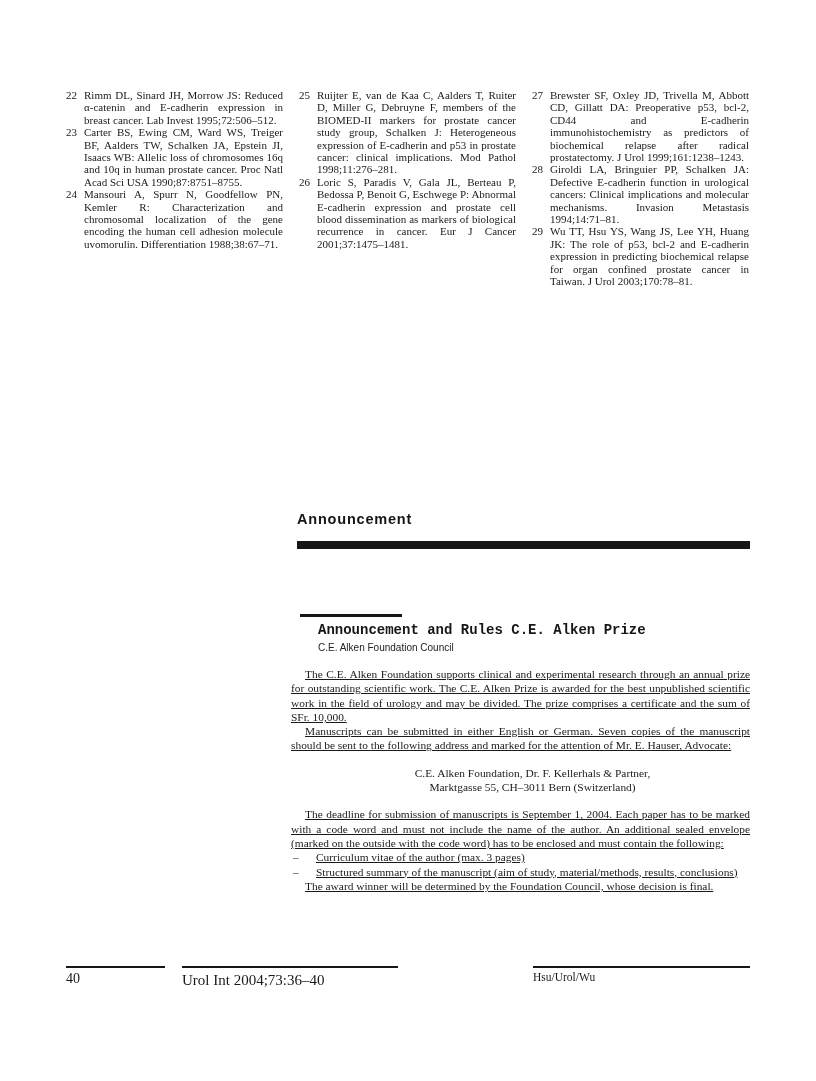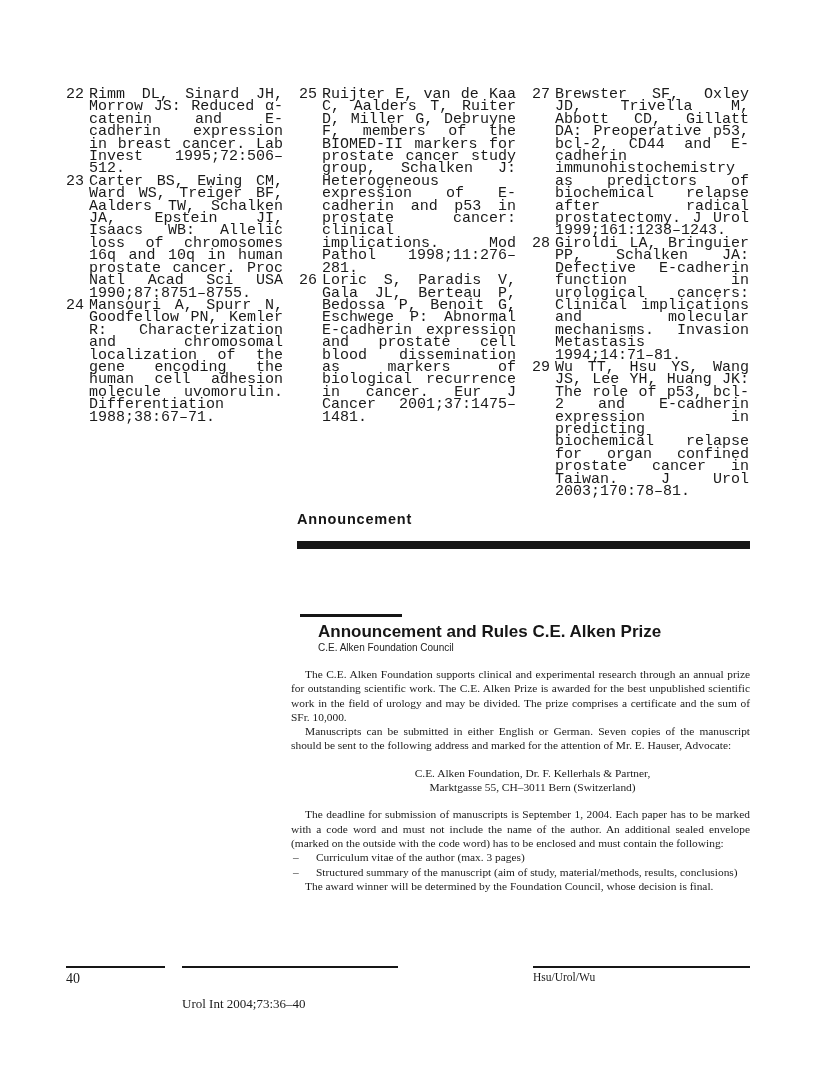--- a/index.html
+++ b/index.html
@@ -19,22 +19,22 @@
     position: absolute;
     left: 66px;
     top: 89px;
     width: 684px;
     display: flex;
     gap: 16px;
   }
   .ref-col { width: 217px; }
   .ref-item {
     display: flex;
-    font-family: Liberation Mono, monospace;
-    font-size: 15px;
+    font-family: Liberation Serif, serif;
+    font-size: 11px;
     line-height: 12.4px;
     text-align: justify;
   }
   .ref-num { flex: 0 0 13px; margin-right: 5px; }
   .ref-text { flex: 1; }
 
   
   .section-label {
     position: absolute;
     left: 297px;
@@ -60,23 +60,23 @@
     left: 300px;
     top: 614px;
     width: 102px;
     height: 3px;
     background: #161616;
   }
   .article-title {
     position: absolute;
     left: 318px;
     top: 622px;
-    font-family: Liberation Sans, sans-serif;
+    font-family: Liberation Mono, monospace;
     font-weight: bold;
-    font-size: 17px;
+    font-size: 14px;
     color: #161616;
   }
   .article-byline {
     position: absolute;
     left: 318px;
     top: 642px;
     font-family: "Liberation Sans", sans-serif;
     font-size: 10px;
     color: #222;
   }
@@ -85,44 +85,44 @@
   .article-body {
     position: absolute;
     left: 291px;
     top: 667px;
     width: 459px;
     font-family: "Liberation Serif", serif;
     font-size: 11.4px;
     line-height: 14.3px;
     text-align: justify;
   }
-  .article-body p.indent { text-indent: 14px; }
+  .article-body p.indent { text-indent: 14px; text-decoration: underline; }
   .address-block {
     margin: 13px 0 13px 24px;
     text-align: center;
   }
   .dash-item { display: flex; }
   .dash-marker { flex: 0 0 25px; padding-left: 2px; }
-  .dash-text { flex: 1; }
+  .dash-text { flex: 1; text-decoration: underline; }
 
   
   .rule {
     position: absolute;
     background: #161616;
   }
   .rule-page   { left: 66px;  top: 966px; width: 99px;  height: 2px; }
   .rule-cite   { left: 182px; top: 966px; width: 216px; height: 1.6px; }
   .rule-head   { left: 533px; top: 966px; width: 217px; height: 2px; }
   .footer-text {
     position: absolute;
     font-family: "Liberation Serif", serif;
     color: #1a1a1a;
   }
   .page-number   { left: 66px;  top: 971px; font-size: 14px; }
-  .journal-cite  { left: 182px; top: 996px; font-size: 13px; }
+  .journal-cite  { left: 182px; top: 972px; font-size: 15px; }
   .running-head  { left: 533px; top: 971px; font-size: 11.5px; }
 </style>
 </head>
 <body>
 
 <div class="page">
 
   <div class="refs">
 
     <div class="ref-col">

